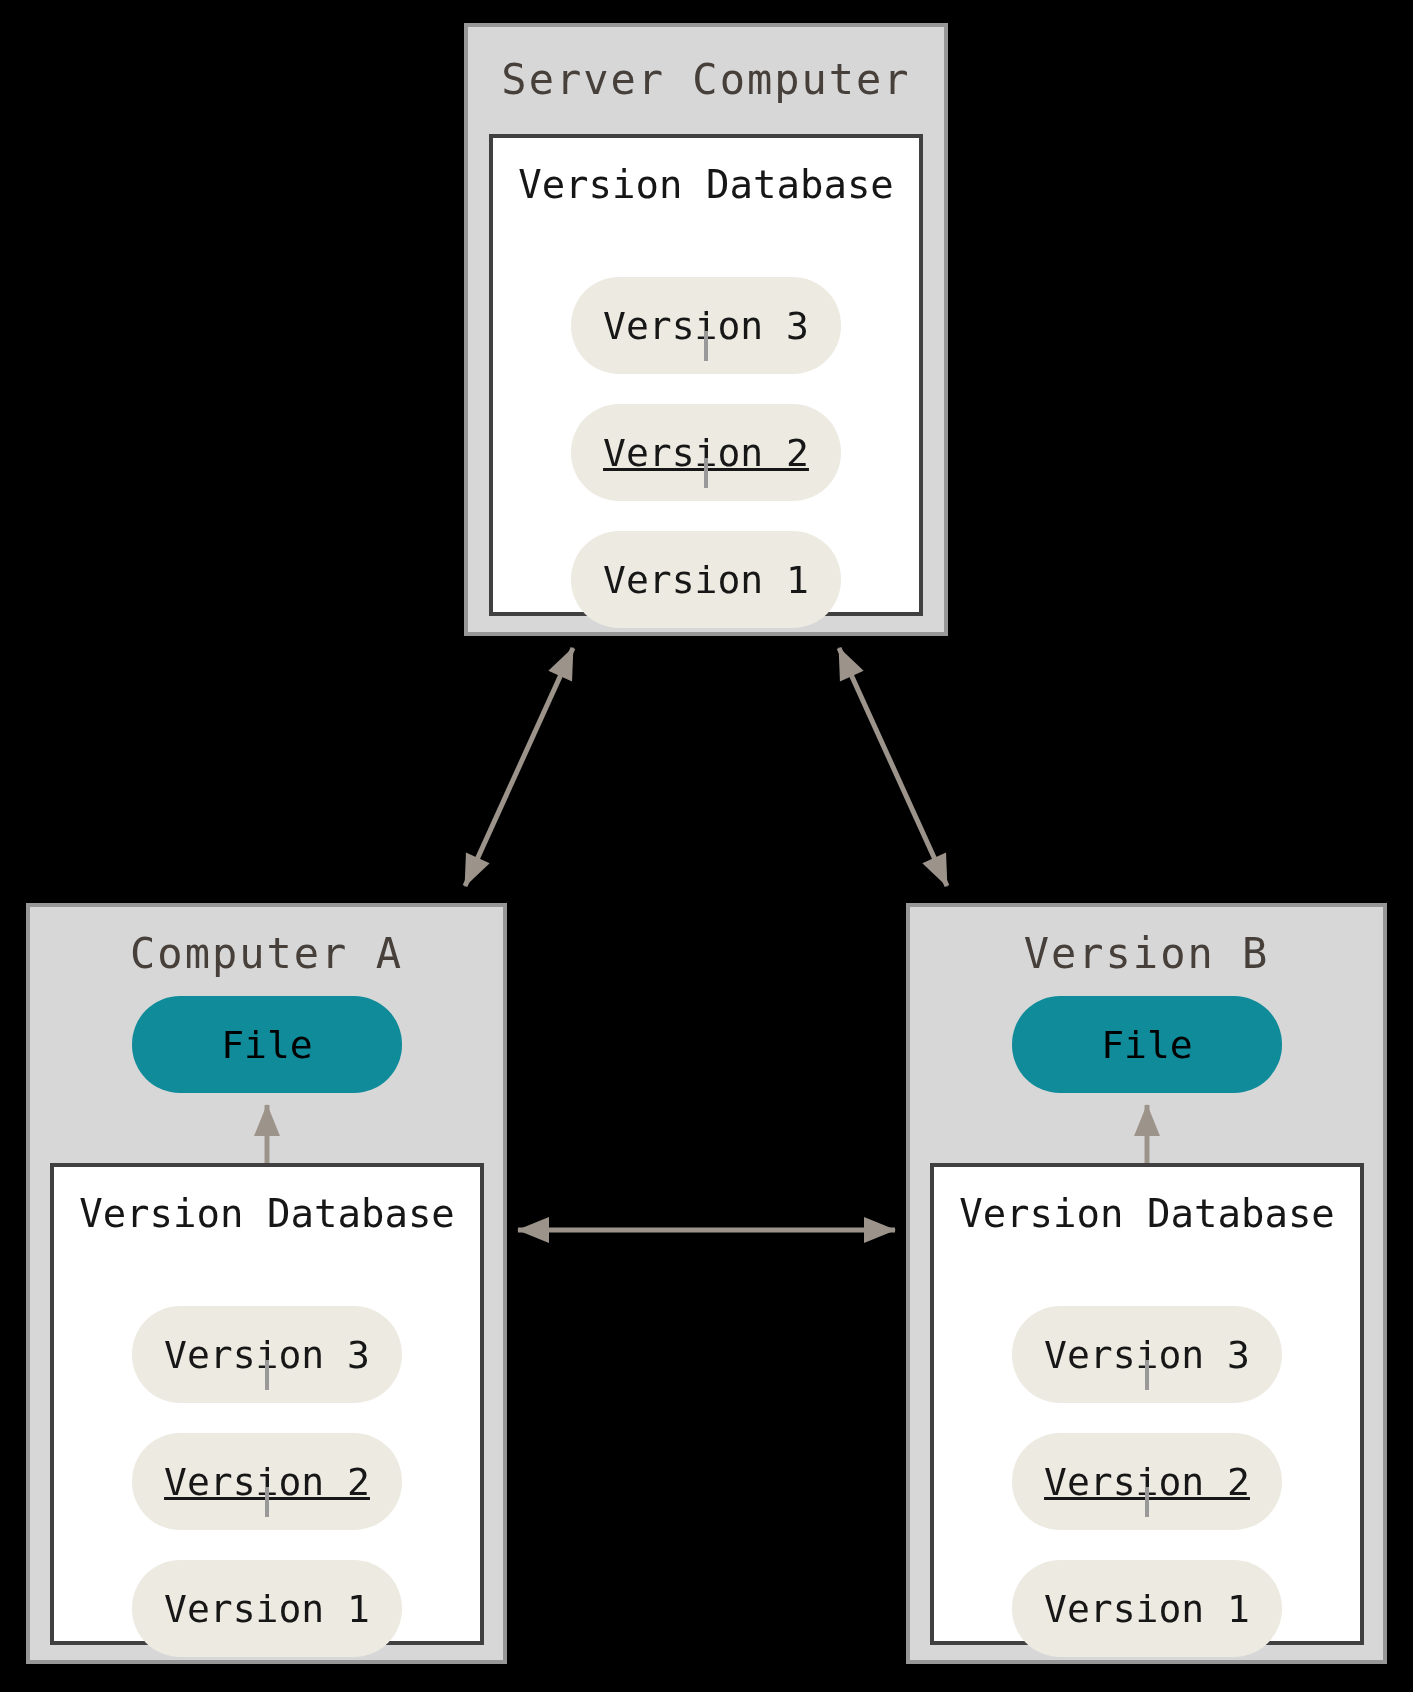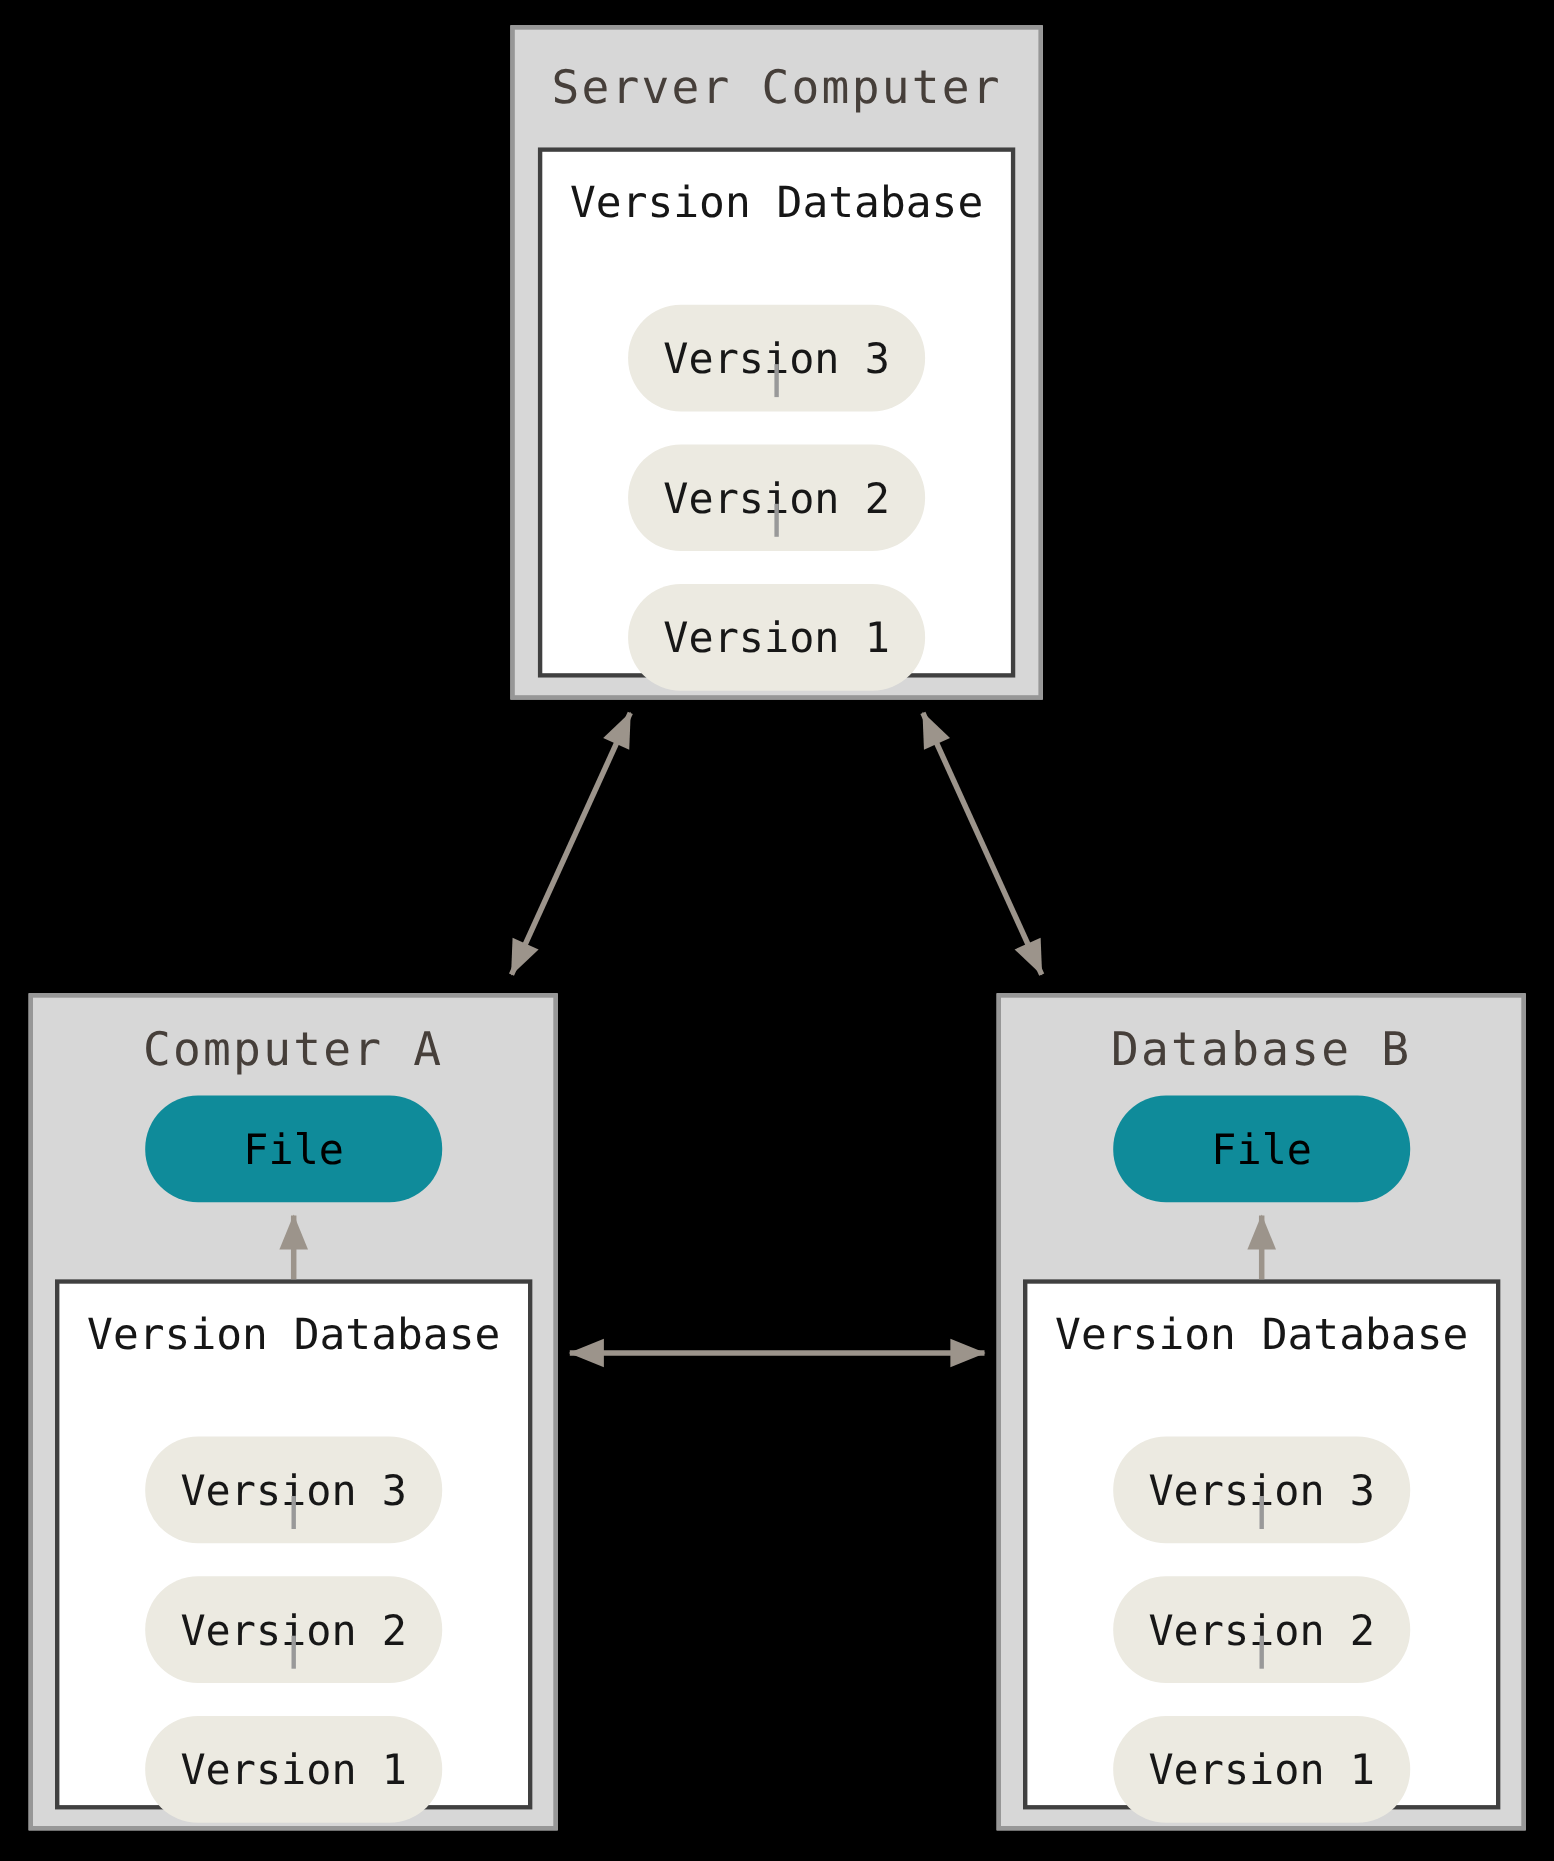--- a/index.html
+++ b/index.html
@@ -55,21 +55,21 @@
     position: absolute; left: 78px; width: 270px; height: 97px;
     background: #eceae1;
     border-radius: 48px;
     display: flex; align-items: center; justify-content: center;
     color: #171717;
     font-size: 38px;
     white-space: pre;
     margin-top: 43px;
   }
   .v-0 { top: 96px; }
-  .v-1 { top: 223px; }
+  .v-1 { top: 223px; text-decoration: underline; }
   .v-2 { top: 350px; }
 
   .file-pill {
     position: absolute; left: 102px; top: 89px; width: 270px; height: 97px;
     background: #0f8b9a;
     border-radius: 48px;
     display: flex; align-items: center; justify-content: center;
     color: #000000;
     font-size: 38px;
     white-space: pre;
@@ -97,21 +97,21 @@
     <div class="file-pill">File</div>
     <div class="db-box">
       <div class="db-title">Version Database</div>
       <div class="version-pill v-0">Version 3</div>
       <div class="version-pill v-1">Version 2</div>
       <div class="version-pill v-2">Version 1</div>
     </div>
   </div>
 
   <div class="machine-box" id="computer-b-box">
-    <div class="box-title computer-h">Database B</div>
+    <div class="box-title computer-h">Version B</div>
     <div class="file-pill">File</div>
     <div class="db-box">
       <div class="db-title">Version Database</div>
       <div class="version-pill v-0">Version 3</div>
       <div class="version-pill v-1">Version 2</div>
       <div class="version-pill v-2">Version 1</div>
     </div>
   </div>
 
   <svg class="arrow-layer" width="1413" height="1692" viewBox="0 0 1413 1692">

